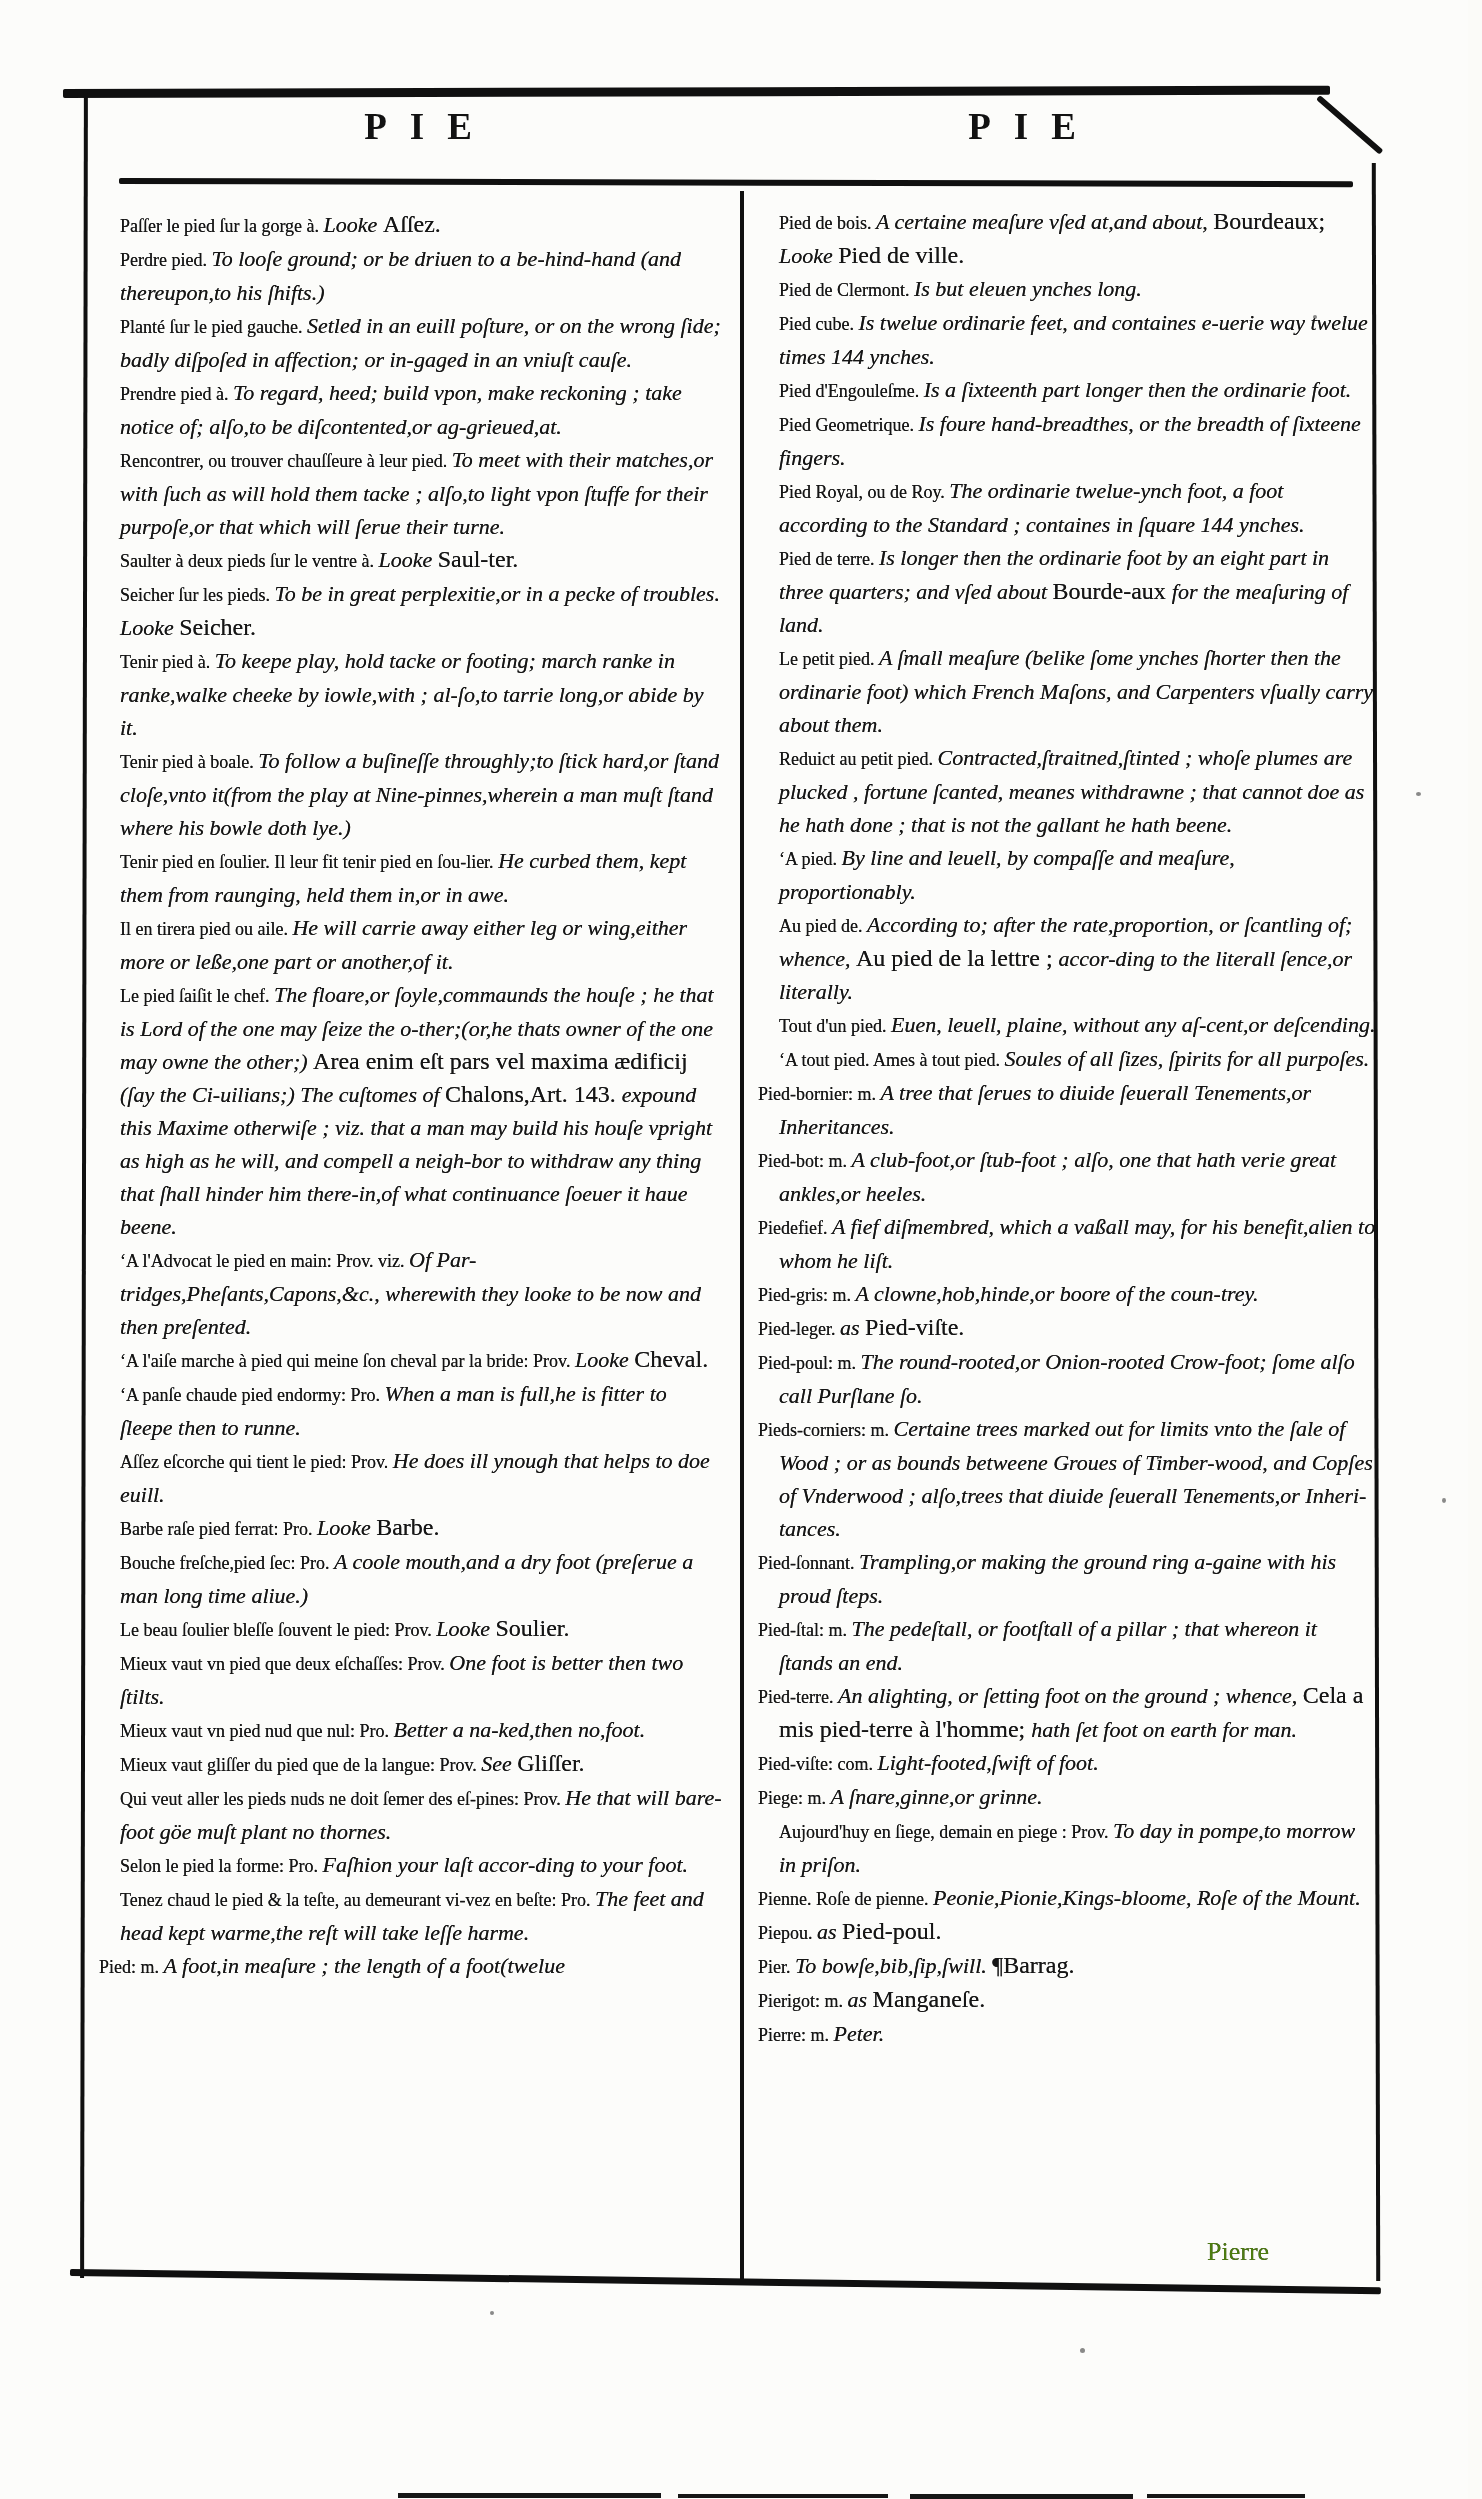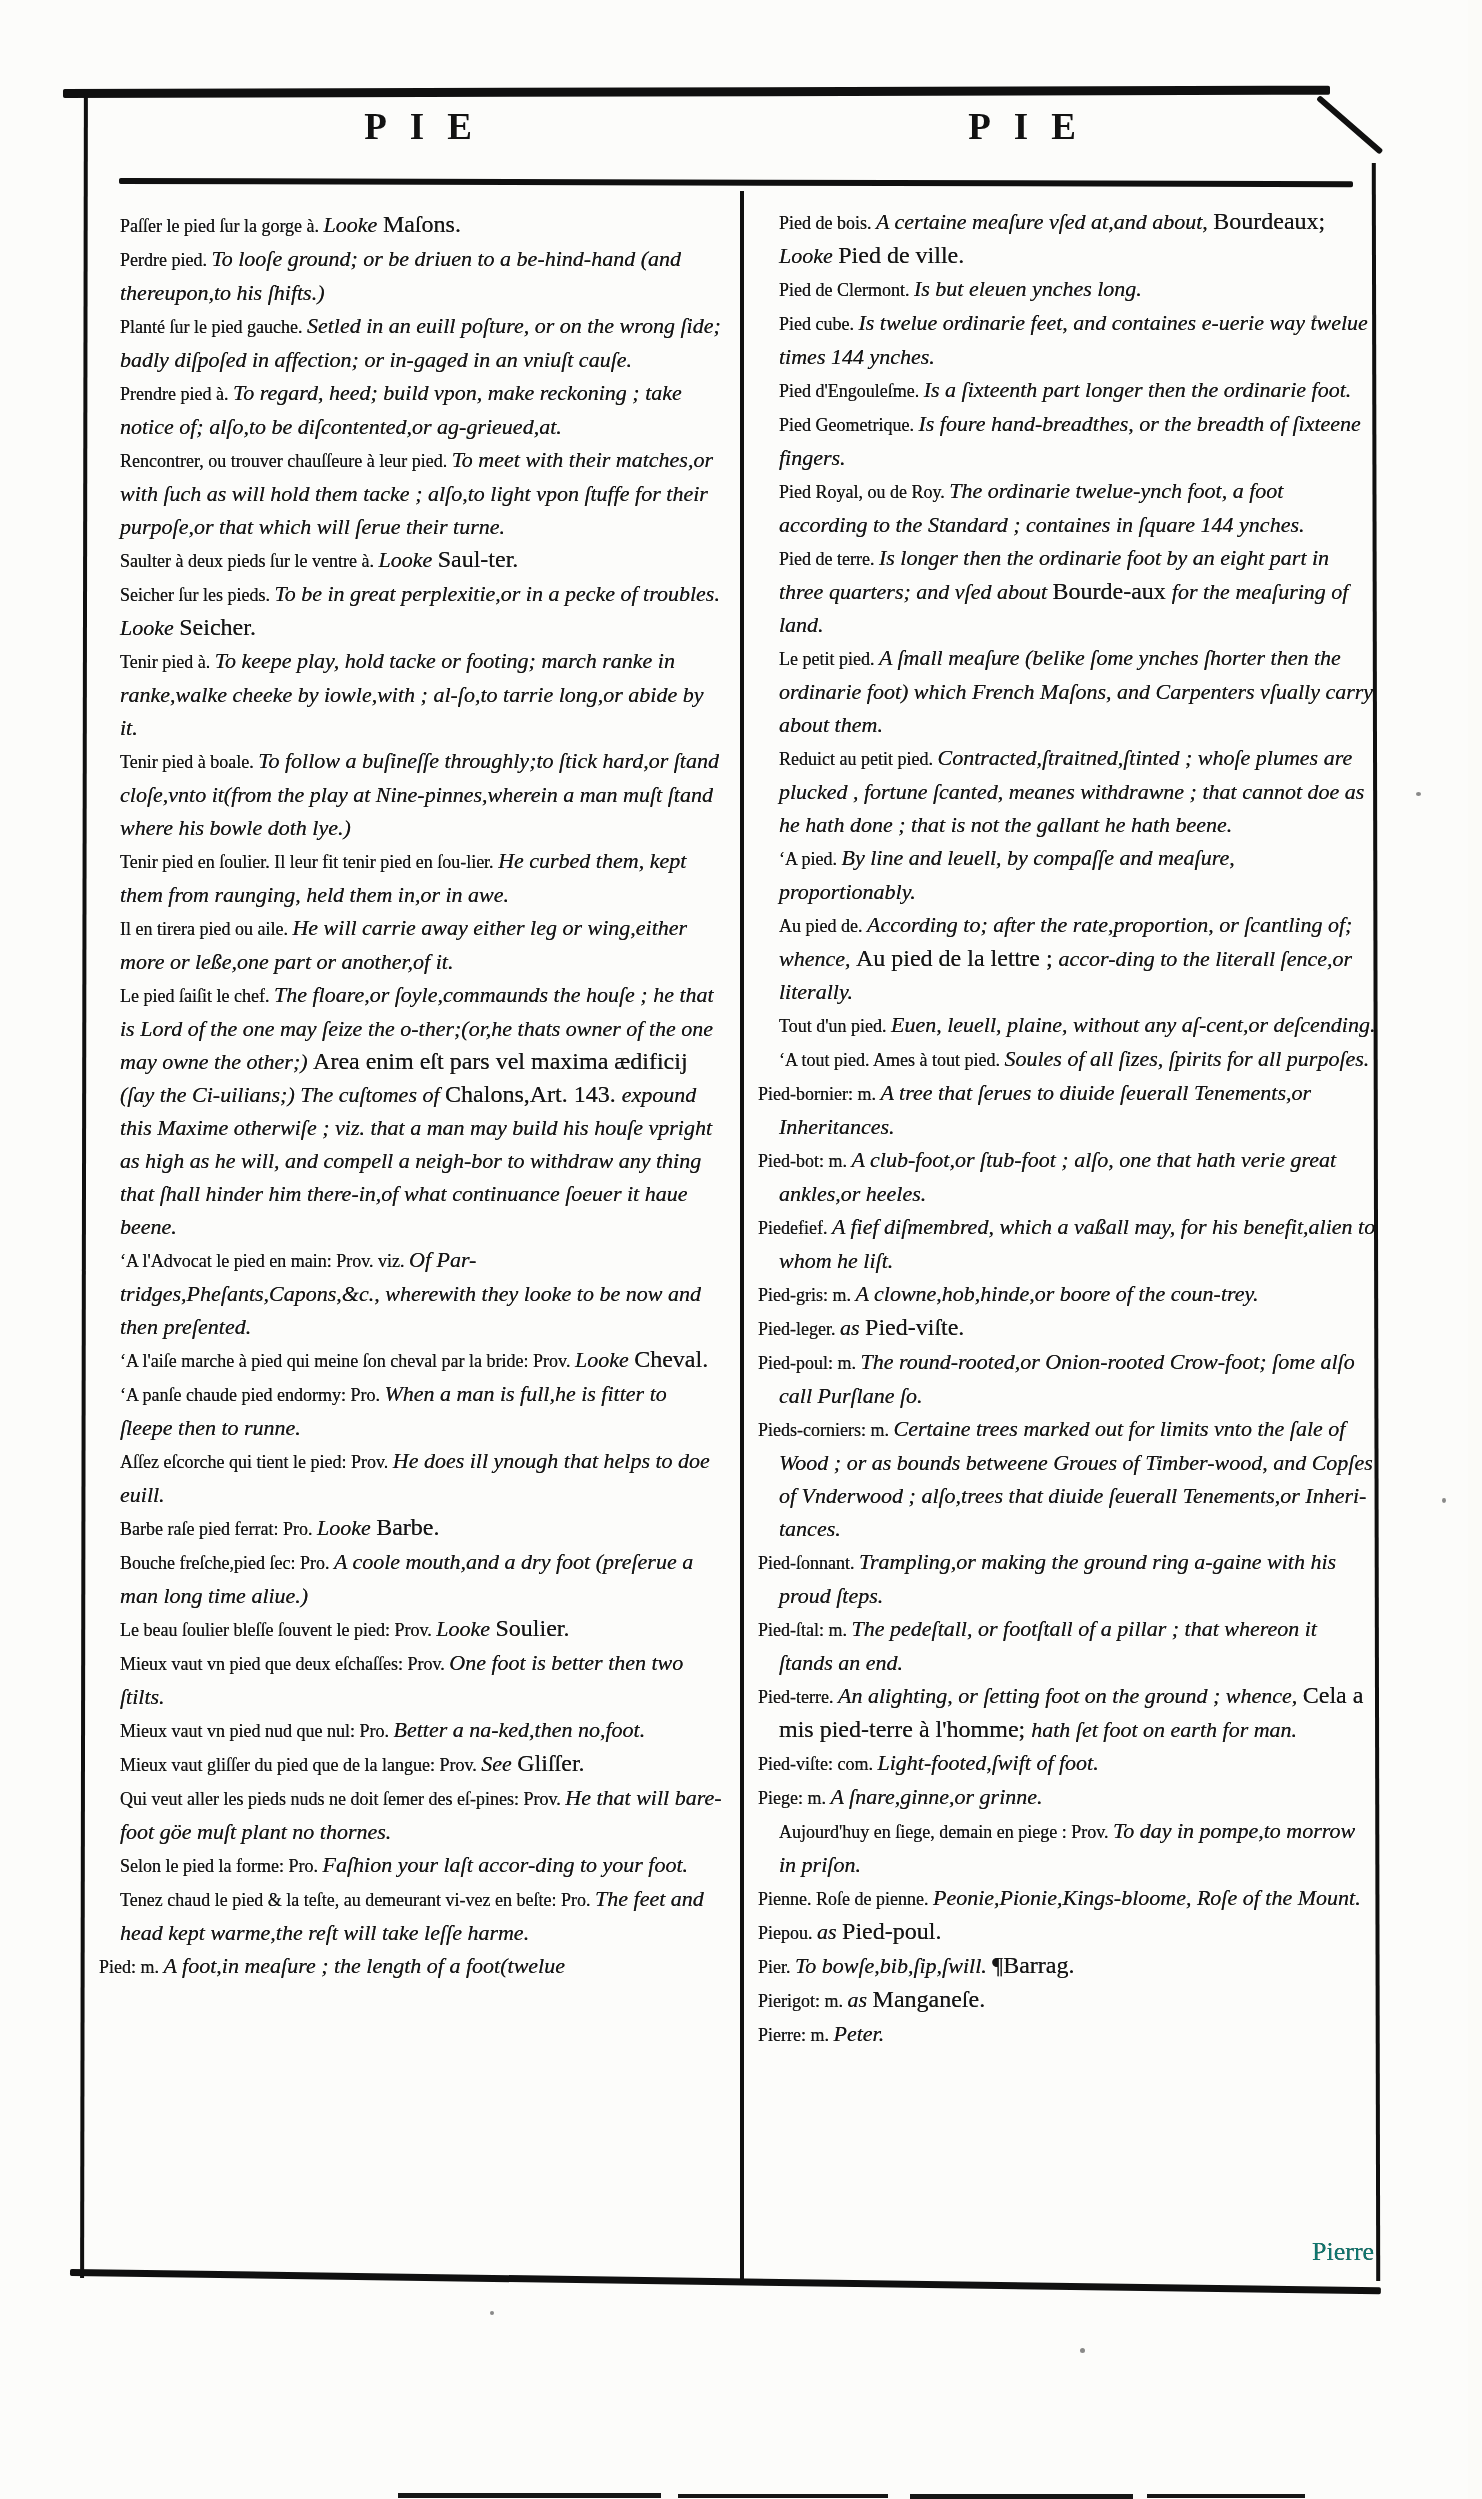--- a/index.html
+++ b/index.html
@@ -28,21 +28,21 @@
     text-shadow:0 0 0.4px rgba(10,10,10,.8);}
   .col-left{left:99px;top:208px;width:625px;}
   .col-right{left:758px;top:205px;width:618px;}
 
   .entry{margin:0;padding-left:21px;text-indent:0;}
   .entry.main{text-indent:-21px;}
   .rm{font-style:normal;font-size:24px;}
   .entry .rm:first-child{font-size:18px;}
   .it{font-style:italic;font-size:22px;}
 
-  .catchword{position:absolute;left:1312px;top:2237px;font-size:26px;color:#0f766e;
+  .catchword{position:absolute;left:1207px;top:2237px;font-size:26px;color:#4d7c0f;
     text-shadow:0 0 0.4px rgba(10,10,10,.8);}
 
   .speck{position:absolute;background:#2a2a2a;border-radius:50%;opacity:.55;}
 </style>
 </head>
 <body>
 
 <div class="page">
 
   <div class="rule rule-top"></div>
@@ -50,21 +50,21 @@
   <div class="rule rule-head"></div>
   <div class="rule rule-left"></div>
   <div class="rule rule-divider"></div>
   <div class="rule rule-right"></div>
   <div class="rule rule-bottom"></div>
 
   <div class="running-head left">PIE</div>
   <div class="running-head right">PIE</div>
 
   <div class="col col-left" id="col-left">
-      <p class="entry sub"><span class="rm">Paſſer le pied ſur la gorge à. </span><span class="it">Looke </span><span class="rm">Maſons.</span></p>
+      <p class="entry sub"><span class="rm">Paſſer le pied ſur la gorge à. </span><span class="it">Looke </span><span class="rm">Aſſez.</span></p>
       <p class="entry sub"><span class="rm">Perdre pied. </span><span class="it">To looſe ground; or be driuen to a be-hind-hand (and thereupon,to his ſhifts.)</span></p>
       <p class="entry sub"><span class="rm">Planté ſur le pied gauche. </span><span class="it">Setled in an euill poſture, or on the wrong ſide; badly diſpoſed in affection; or in-gaged in an vniuſt cauſe.</span></p>
       <p class="entry sub"><span class="rm">Prendre pied à. </span><span class="it">To regard, heed; build vpon, make reckoning ; take notice of; alſo,to be diſcontented,or ag-grieued,at.</span></p>
       <p class="entry sub"><span class="rm">Rencontrer, ou trouver chauſſeure à leur pied. </span><span class="it">To meet with their matches,or with ſuch as will hold them tacke ; alſo,to light vpon ſtuffe for their purpoſe,or that which will ſerue their turne.</span></p>
       <p class="entry sub"><span class="rm">Saulter à deux pieds ſur le ventre à. </span><span class="it">Looke </span><span class="rm">Saul-ter.</span></p>
       <p class="entry sub"><span class="rm">Seicher ſur les pieds. </span><span class="it">To be in great perplexitie,or in a pecke of troubles. Looke </span><span class="rm">Seicher.</span></p>
       <p class="entry sub"><span class="rm">Tenir pied à. </span><span class="it">To keepe play, hold tacke or footing; march ranke in ranke,walke cheeke by iowle,with ; al-ſo,to tarrie long,or abide by it.</span></p>
       <p class="entry sub"><span class="rm">Tenir pied à boale. </span><span class="it">To follow a buſineſſe throughly;to ſtick hard,or ſtand cloſe,vnto it(from the play at Nine-pinnes,wherein a man muſt ſtand where his bowle doth lye.)</span></p>
       <p class="entry sub"><span class="rm">Tenir pied en ſoulier. Il leur fit tenir pied en ſou-lier. </span><span class="it">He curbed them, kept them from raunging, held them in,or in awe.</span></p>
       <p class="entry sub"><span class="rm">Il en tirera pied ou aile. </span><span class="it">He will carrie away either leg or wing,either more or leße,one part or another,of it.</span></p>

